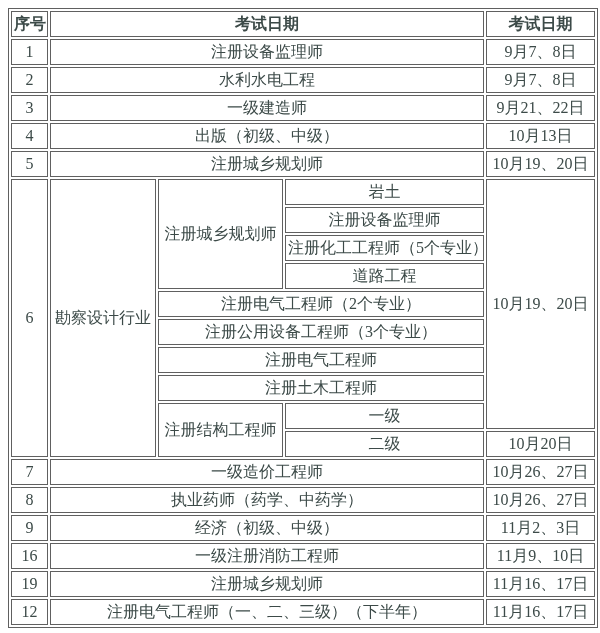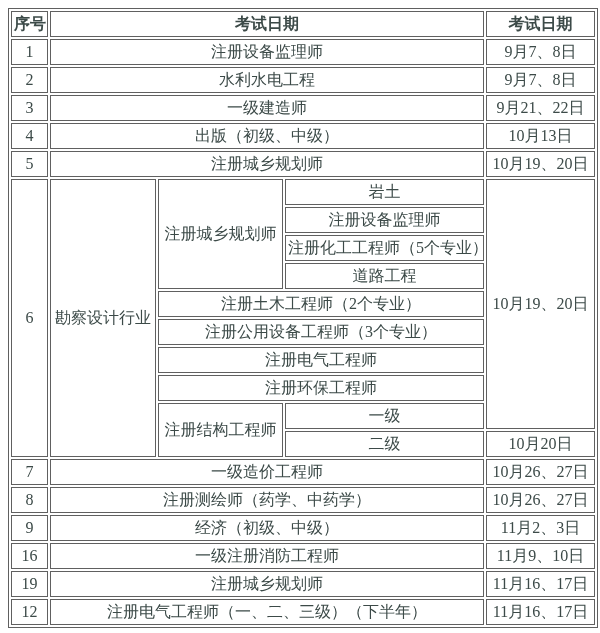--- a/index.html
+++ b/index.html
@@ -98,48 +98,48 @@
   <tr>
     <td>注册设备监理师</td>
   </tr>
   <tr>
     <td>注册化工工程师（5个专业）</td>
   </tr>
   <tr>
     <td>道路工程</td>
   </tr>
   <tr>
-    <td colspan="2">注册土木工程师（2个专业）</td>
+    <td colspan="2">注册电气工程师（2个专业）</td>
   </tr>
   <tr>
     <td colspan="2">注册公用设备工程师（3个专业）</td>
   </tr>
   <tr>
     <td colspan="2">注册电气工程师</td>
   </tr>
   <tr>
-    <td colspan="2">注册环保工程师</td>
+    <td colspan="2">注册土木工程师</td>
   </tr>
   <tr>
     <td rowspan="2">注册结构工程师</td>
     <td>一级</td>
   </tr>
   <tr>
     <td>二级</td>
     <td>10月20日</td>
   </tr>
 
   <tr>
     <td>7</td>
     <td colspan="3">一级造价工程师</td>
     <td>10月26、27日</td>
   </tr>
   <tr>
     <td>8</td>
-    <td colspan="3">注册测绘师（药学、中药学）</td>
+    <td colspan="3">执业药师（药学、中药学）</td>
     <td>10月26、27日</td>
   </tr>
   <tr>
     <td>9</td>
     <td colspan="3">经济（初级、中级）</td>
     <td>11月2、3日</td>
   </tr>
   <tr>
     <td>16</td>
     <td colspan="3">一级注册消防工程师</td>

